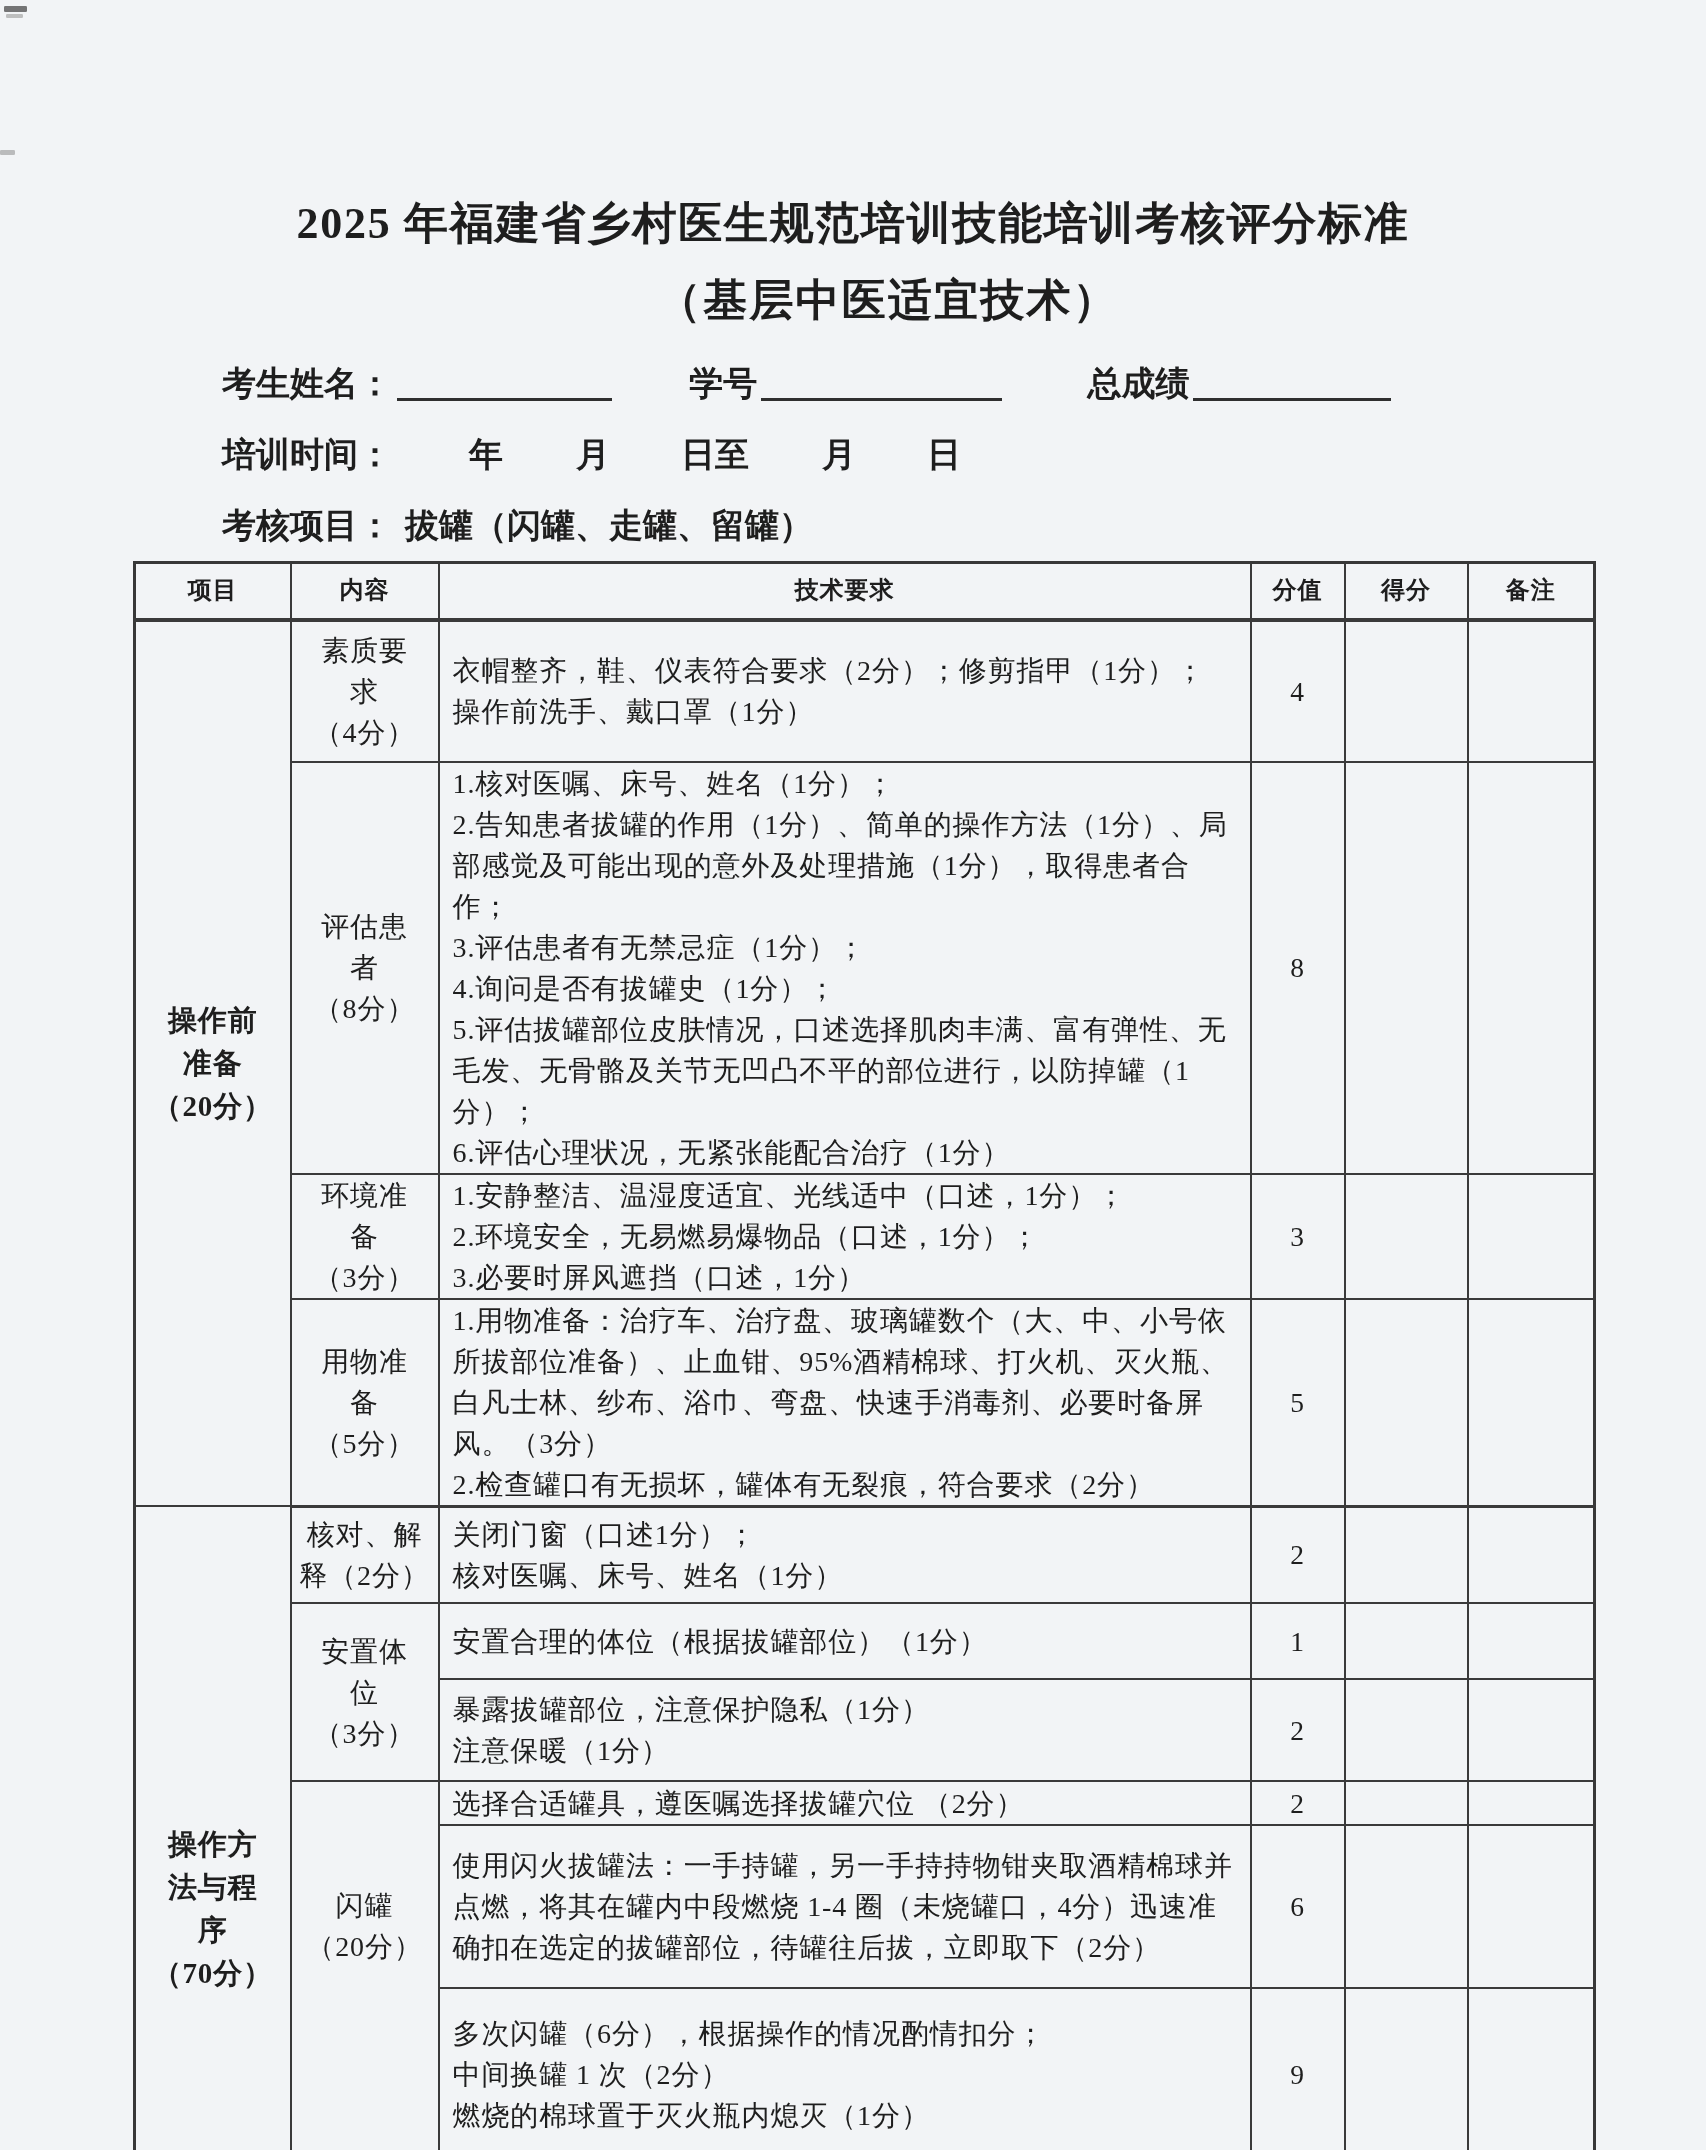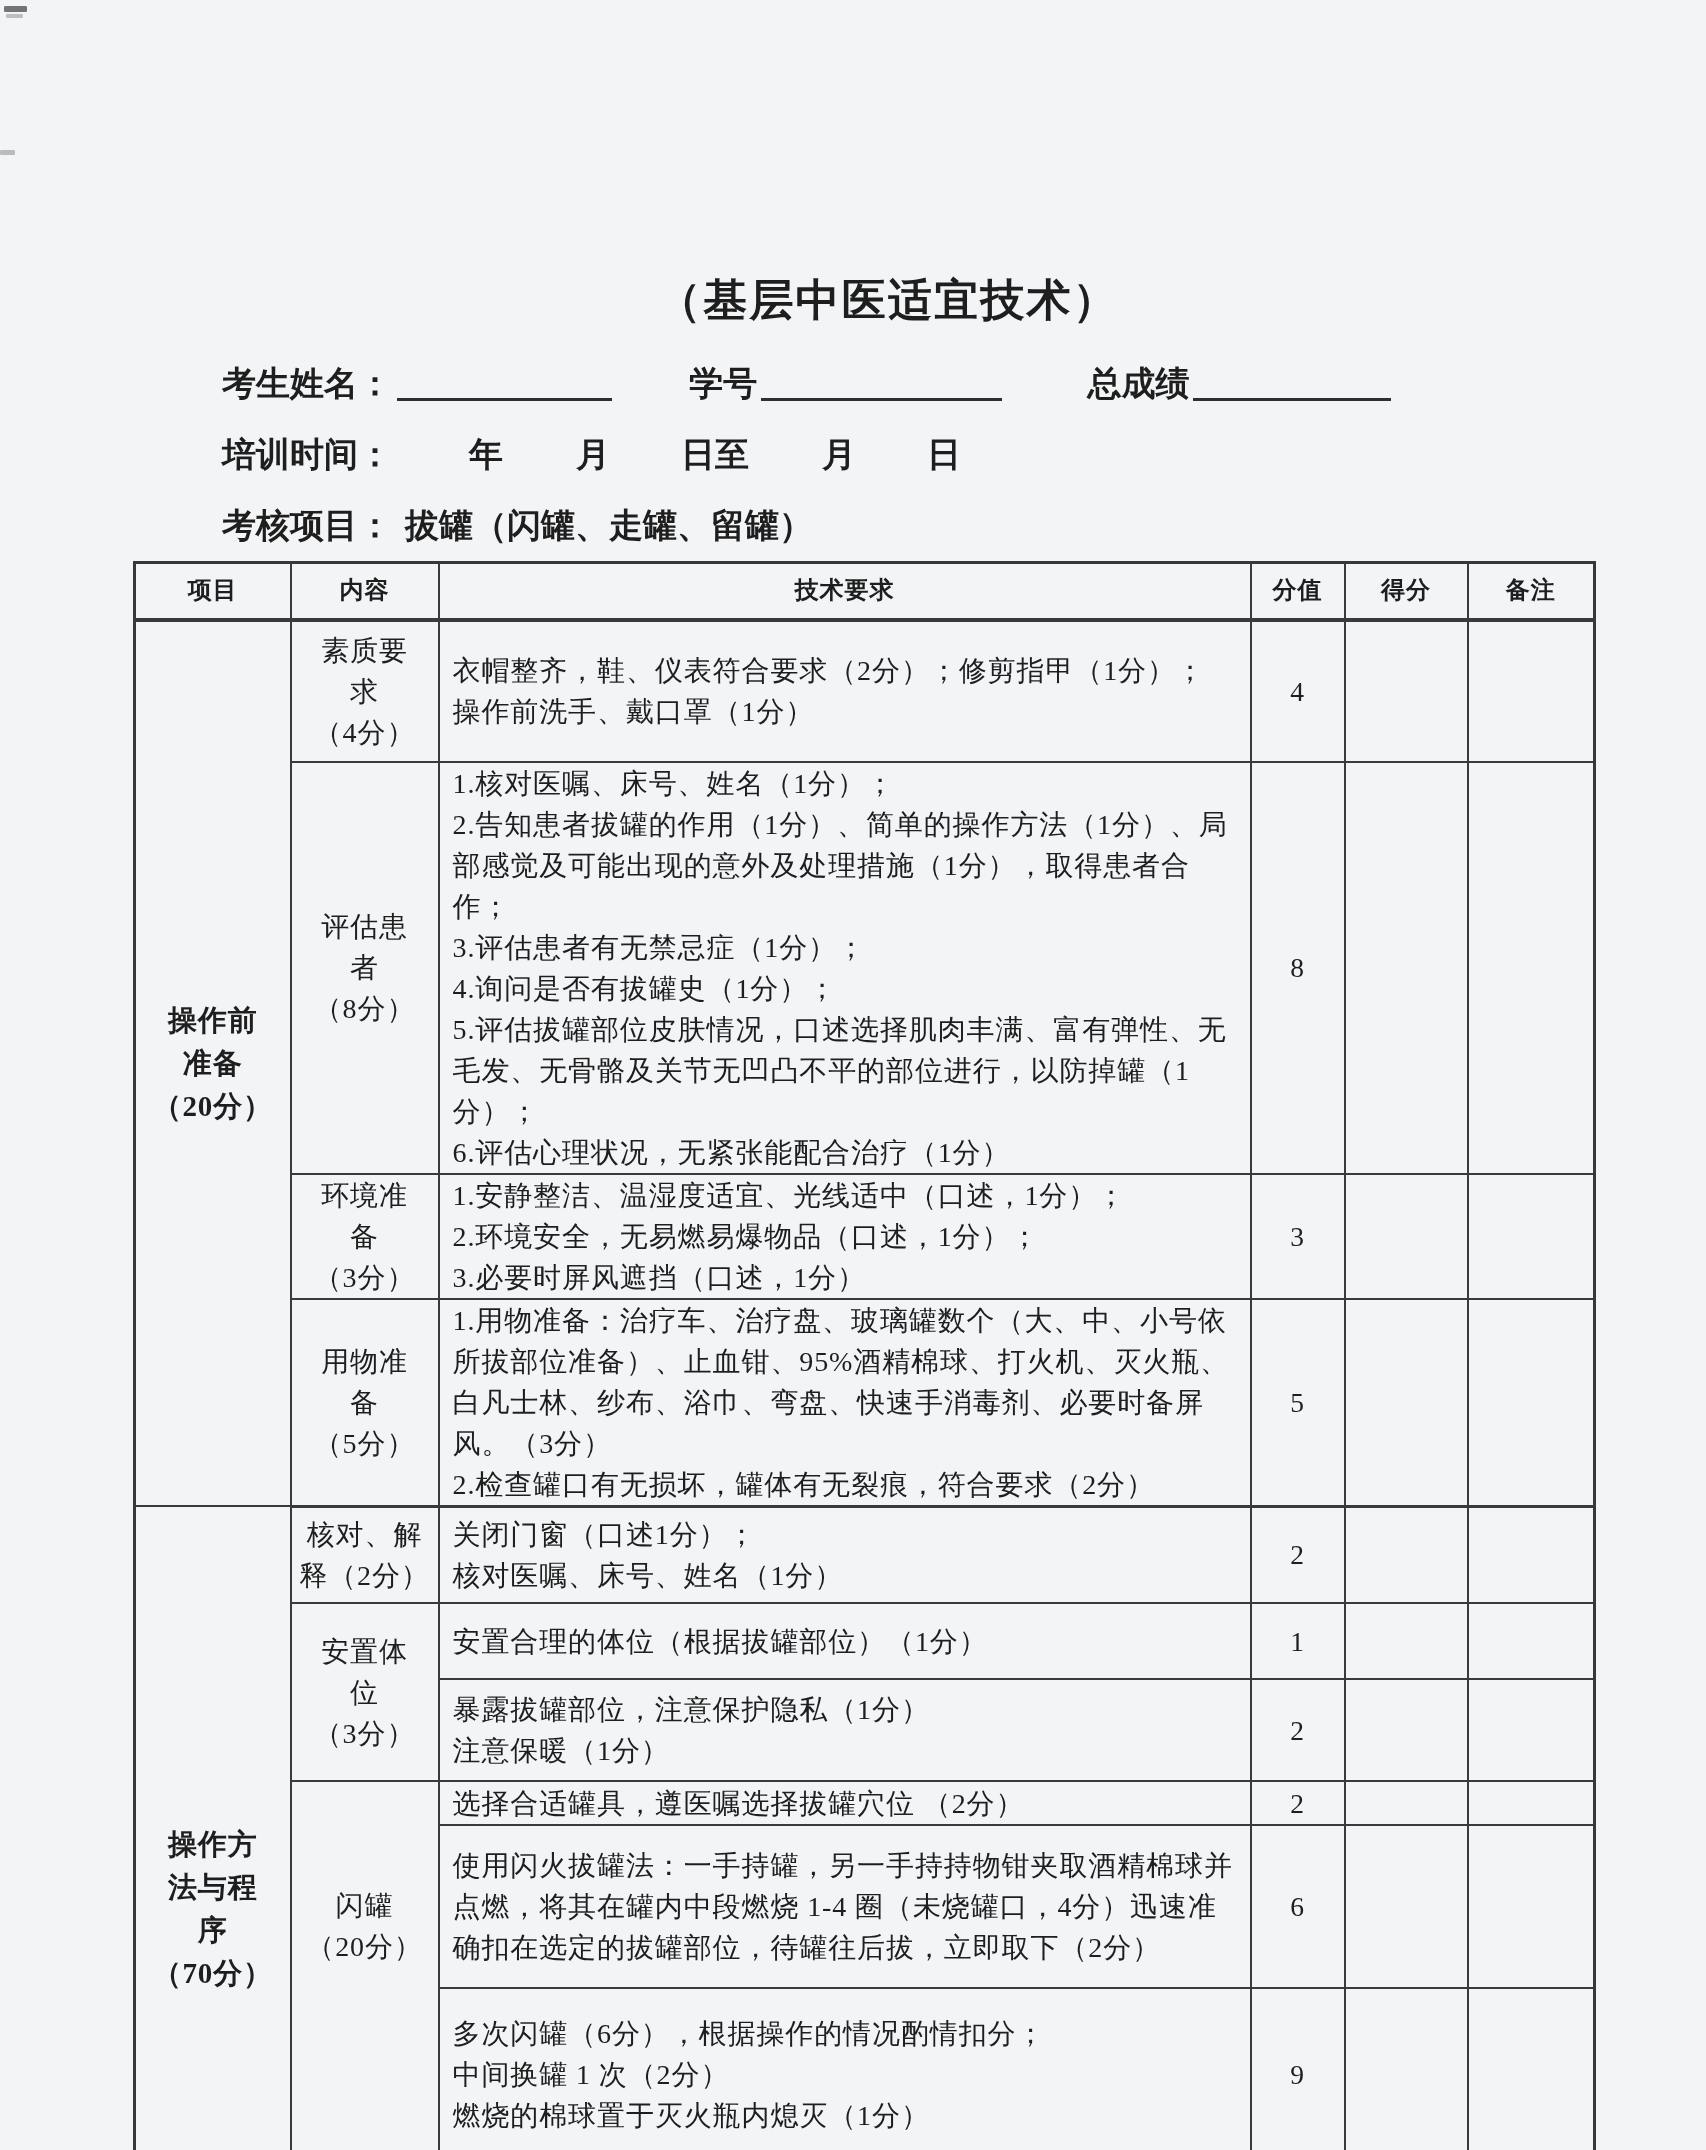--- a/index.html
+++ b/index.html
@@ -105,20 +105,21 @@
 </style>
 </head>
 <body>
 
 <div class="page">
 
   <div class="artifact a1"></div>
   <div class="artifact a2"></div>
   <div class="artifact a3"></div>
 
+  <h1 class="doc-title">2025 年福建省乡村医生规范培训技能培训考核评分标准</h1>
   <h2 class="doc-subtitle">（基层中医适宜技术）</h2>
 
   <div class="fieldrow fr2">
     <span>培训时间：</span><span class="t-year">年</span><span class="t-month">月</span><span class="t-dayto">日至</span><span class="t-month2">月</span><span class="t-day2">日</span>
   </div>
 
   <div class="fieldrow fr1">
     <span>考生姓名：</span><span class="blank b1"></span><span class="lbl2">学号</span><span class="blank b2"></span><span class="lbl3">总成绩</span><span class="blank b3"></span>
   </div>
 

